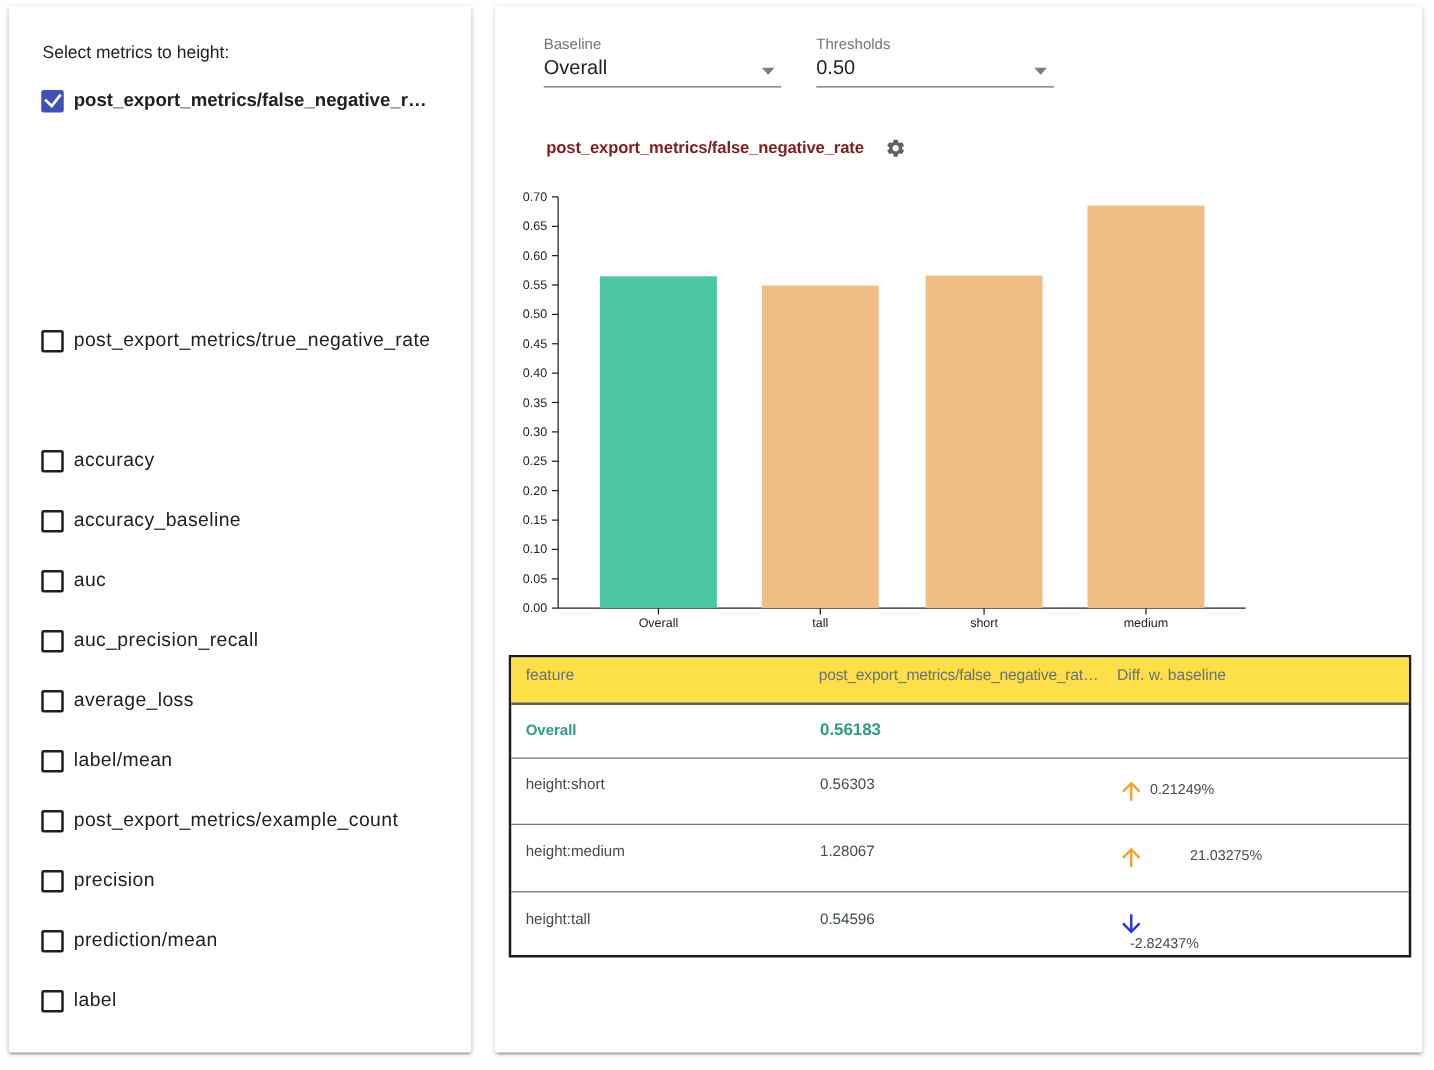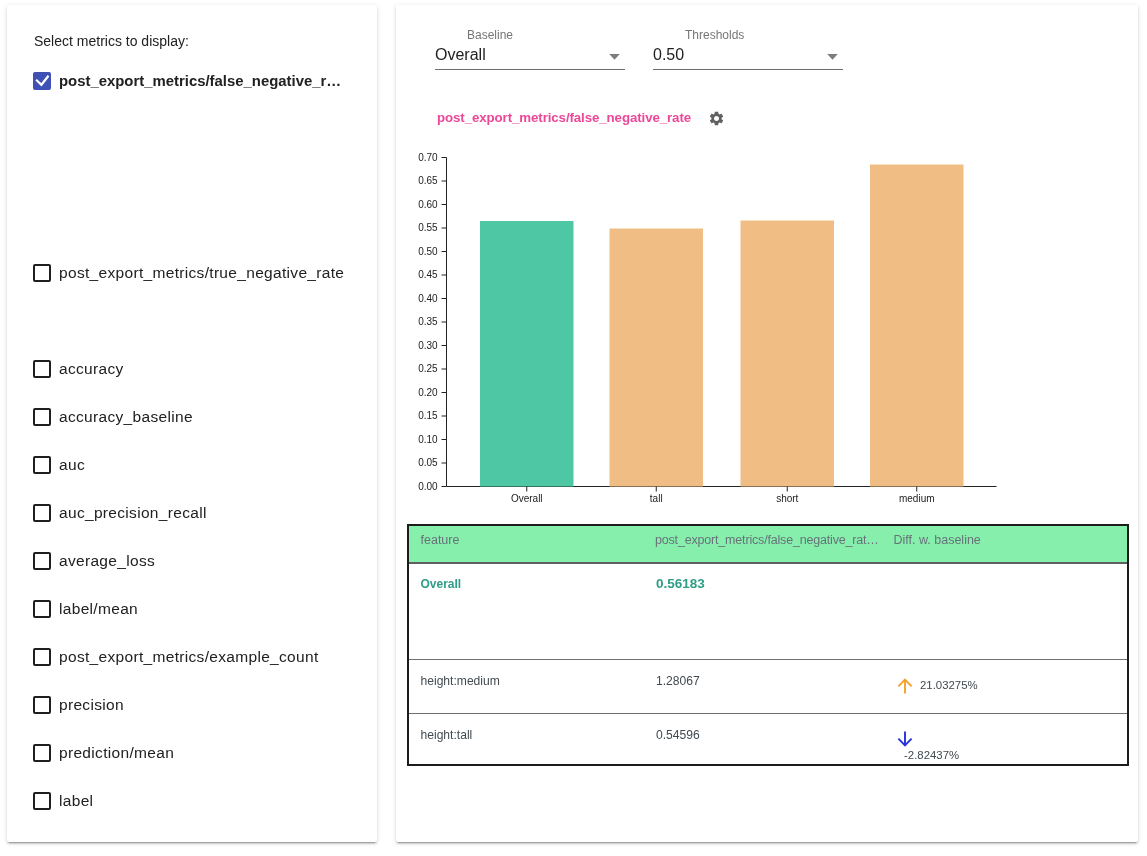--- a/index.html
+++ b/index.html
@@ -8,47 +8,47 @@
   box-shadow:0 2px 2px 0 rgba(0,0,0,.14),0 1px 5px 0 rgba(0,0,0,.12),0 3px 1px -2px rgba(0,0,0,.2); }
 #left { left:7px; top:5px; width:370px; height:837px; }
 #right { left:396px; top:5px; width:742px; height:837px; }
 #seltitle { position:absolute; left:27px; top:28px; font-size:14px; color:#212121; }
 .row { position:absolute; left:26px; height:18px; display:flex; align-items:center; white-space:nowrap; }
 .cb { width:18px; height:18px; border:2px solid #1f1f1f; border-radius:2px; flex:none; }
 .cb.on { border-color:#3f51b5; background:#3f51b5; }
 .cb.on svg { display:block; margin:-2px 0 0 -2px; }
 .lbl { margin-left:8px; font-size:15.5px; letter-spacing:0.32px; color:#212121; }
 .lbl.b { font-weight:bold; font-size:14.9px; letter-spacing:0; }
-.ddlabel { position:absolute; font-size:12px; color:#757575; line-height:1;margin-left:32px; }
+.ddlabel { position:absolute; font-size:12px; color:#757575; line-height:1; }
 .ddvalue { position:absolute; font-size:16px; color:#212121; line-height:1; }
 .ddline { position:absolute; height:1px; background:#6e6e6e; }
 .ddarrow { position:absolute; }
-#charttitle { position:absolute; left:41px; top:105.8px; font-size:13.3px; letter-spacing:-0.1px; font-weight:bold; color:#ec4899; line-height:1; }
+#charttitle { position:absolute; left:41px; top:105.8px; font-size:13.3px; letter-spacing:-0.1px; font-weight:bold; color:#7f1d1d; line-height:1; }
 .gear { position:absolute; left:312.1px; top:105px; }
 .tick { font-size:10px; fill:#222; font-family:"Liberation Sans",sans-serif; }
 #tbl { position:absolute; left:11px; top:518.5px; width:722px; height:242.5px; border:2px solid #1c1c1c; }
 .trow { position:absolute; left:0; right:0; border-top:1px solid #6b7074; }
-#thead { top:0; height:38.5px; background:#86efac; border-top:none; border-bottom:2.5px solid #5d6063; }
+#thead { top:0; height:38.5px; background:#fde047; border-top:none; border-bottom:2.5px solid #5d6063; }
 .c1 { position:absolute; left:11.5px; white-space:nowrap; }
 .c2 { position:absolute; left:247px; white-space:nowrap; }
 .c3 { position:absolute; left:484.5px; white-space:nowrap; }
 .ht { font-size:12.5px; color:#68727a; top:7.5px; }
 .c2.ht { letter-spacing:-0.18px; left:246px; }
 
 .ct { font-size:12.1px; color:#414a50; }
 .teal { color:#2e9d87; font-weight:bold; font-size:12px; }
 .teal.num { font-size:13.5px; }
 .diff { position:absolute; left:488px; display:flex; align-items:flex-start; }
 .diff svg { display:block; flex:none; }
 .diff span { font-size:11.4px; color:#414a50; margin-left:7px; margin-top:1px; }
 </style>
 </head>
 <body>
 <div id="left" class="card">
-<div id="seltitle">Select metrics to display:</div>
+<div id="seltitle">Select metrics to height:</div>
 <div class="row" style="top:67px">
       <span class="cb on">
         <svg width="18" height="18" viewBox="0 0 18 18">
           <path d="M3.1 7.7 L8.4 12.8 L15.5 3.7" stroke="#fff" stroke-width="2.2" fill="none"></path>
         </svg>
       </span>
       <span class="lbl b">post_export_metrics/false_negative_r…</span>
     </div>
 <div class="row" style="top:259px">
       <span class="cb"></span>
@@ -161,24 +161,37 @@
 <div id="tbl">
   <div class="trow" id="thead">
     <span class="c1 ht">feature</span>
         <span class="c2 ht">post_export_metrics/false_negative_rat…</span>
         <span class="c3 ht">Diff. w. baseline</span>
   </div>
   <div class="trow" style="top:38.5px; height:42px; border-top:none;">
     <span class="c1 ct teal" style="top:13px;">Overall</span>
         <span class="c2 ct teal num" style="top:12px;">0.56183</span>
   </div>
+  <div class="trow" style="top:80.5px; height:53px;">
+    <span class="c1 ct" style="top:13.3px;">height:short</span>
+        <span class="c2 ct" style="top:13.3px;">0.56303</span>
+    <span class="diff" style="top:17.5px;">
+          <svg width="16" height="17" viewBox="0 0 16 17">
+            <g stroke="#f5a12d" stroke-width="1.9" fill="none">
+              <path d="M8 15.6 L8 1.8"></path>
+              <path d="M1.4 8.3 L8 1.6 L14.6 8.3"></path>
+            </g>
+          </svg>
+          <span>0.21249%</span>
+        </span>
+  </div>
   <div class="trow" style="top:133.5px; height:49px;">
     <span class="c1 ct" style="top:14.3px;">height:medium</span>
         <span class="c2 ct" style="top:14.3px;">1.28067</span>
-    <span class="diff" style="top:17.6px;">
+    <span class="diff" style="top:17.6px;gap:32px;">
           <svg width="16" height="17" viewBox="0 0 16 17">
             <g stroke="#f5a12d" stroke-width="1.9" fill="none">
               <path d="M8 15.6 L8 1.8"></path>
               <path d="M1.4 8.3 L8 1.6 L14.6 8.3"></path>
             </g>
           </svg>
           <span>21.03275%</span>
         </span>
   </div>
   <div class="trow" style="top:187px; height:51.5px;">

